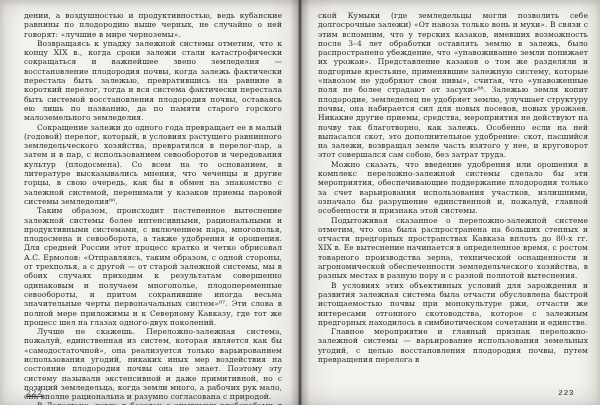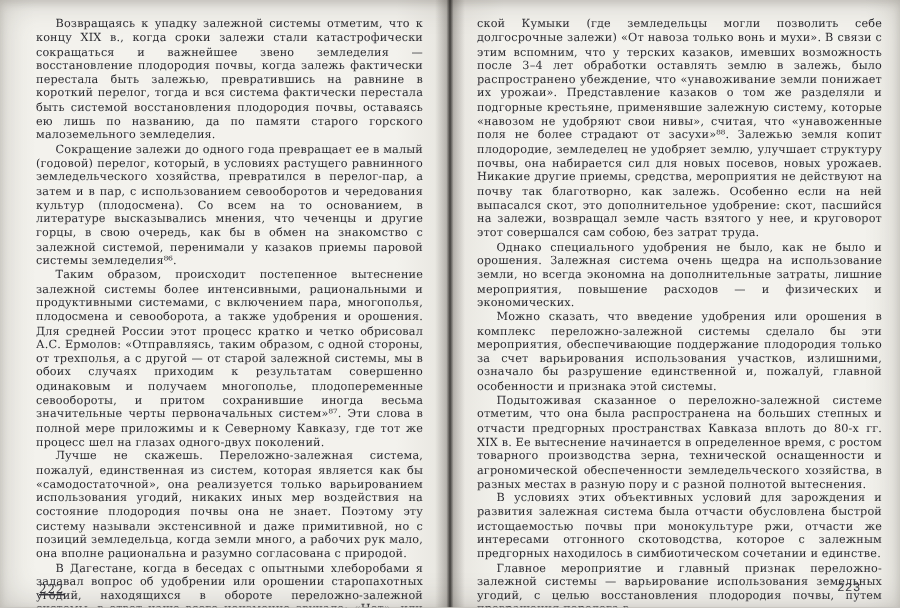--- a/index.html
+++ b/index.html
@@ -72,33 +72,33 @@
   .pn-left  { left: 26px; text-decoration: underline; }
   .pn-right { right: 26px; font-family: Liberation Mono, monospace; }
 </style>
 </head>
 <body>
 
 <div class="spread">
 
   <div class="page page-left">
     <div class="text-block">
+      <p>дении, а воздушностью и продуктивностью, ведь кубанские равнины по плодородию выше черных, не случайно о ней говорят: «лучшие в мире черноземы».</p>
       <p class="indent">Возвращаясь к упадку залежной системы отметим, что к концу XIX в., когда сроки залежи стали катастрофически сокращаться и важнейшее звено земледелия — восстановление плодородия почвы, когда залежь фактически перестала быть залежью, превратившись на равнине в короткий перелог, тогда и вся система фактически перестала быть системой восстановления плодородия почвы, оставаясь ею лишь по названию, да по памяти старого горского малоземельного земледелия.</p>
       <p class="indent">Сокращение залежи до одного года превращает ее в малый (годовой) перелог, который, в условиях растущего равнинного земледельческого хозяйства, превратился в перелог-пар, а затем и в пар, с использованием севооборотов и чередования культур (плодосмена). Со всем на то основанием, в литературе высказывались мнения, что чеченцы и другие горцы, в свою очередь, как бы в обмен на знакомство с залежной системой, перенимали у казаков приемы паровой системы земледелия⁸⁶.</p>
       <p class="indent">Таким образом, происходит постепенное вытеснение залежной системы более интенсивными, рациональными и продуктивными системами, с включением пара, многополья, плодосмена и севооборота, а также удобрения и орошения. Для средней России этот процесс кратко и четко обрисовал А.С. Ермолов: «Отправляясь, таким образом, с одной стороны, от трехполья, а с другой — от старой залежной системы, мы в обоих случаях приходим к результатам совершенно одинаковым и получаем многополье, плодопеременные севообороты, и притом сохранившие иногда весьма значительные черты первоначальных систем»⁸⁷. Эти слова в полной мере приложимы и к Северному Кавказу, где тот же процесс шел на глазах одного-двух поколений.</p>
       <p class="indent">Лучше не скажешь. Переложно-залежная система, пожалуй, единственная из систем, которая является как бы «самодостаточной», она реализуется только варьированием использования угодий, никаких иных мер воздействия на состояние плодородия почвы она не знает. Поэтому эту систему называли экстенсивной и даже примитивной, но с позиций земледельца, когда земли много, а рабочих рук мало, она вполне рациональна и разумно согласована с природой.</p>
       <p class="indent">В Дагестане, когда в беседах с опытными хлеборобами я задавал вопрос об удобрении или орошении старопахотных угодий, находящихся в обороте переложно-залежной системы, в ответ чаще всего неизменно звучало: «Нет», или еще более категорическое — «А зачем?» Некоторые даже добавляли, особенно в Засулак-</p>
     </div>
     <div class="page-number pn-left">222</div>
   </div>
 
   <div class="page page-right">
     <div class="text-block">
       <p>ской Кумыки (где земледельцы могли позволить себе долгосрочные залежи) «От навоза только вонь и мухи». В связи с этим вспомним, что у терских казаков, имевших возможность после 3–4 лет обработки оставлять землю в залежь, было распространено убеждение, что «унавоживание земли понижает их урожаи». Представление казаков о том же разделяли и подгорные крестьяне, применявшие залежную систему, которые «навозом не удобряют свои нивы», считая, что «унавоженные поля не более страдают от засухи»⁸⁸. Залежью земля копит плодородие, земледелец не удобряет землю, улучшает структуру почвы, она набирается сил для новых посевов, новых урожаев. Никакие другие приемы, средства, мероприятия не действуют на почву так благотворно, как залежь. Особенно если на ней выпасался скот, это дополнительное удобрение: скот, пасшийся на залежи, возвращал земле часть взятого у нее, и круговорот этот совершался сам собою, без затрат труда.</p>
-      <p class="indent">Однако специального удобрения не было, как не было и орошения. Залежная система очень щедра на использование земли, но всегда экономна на дополнительные затраты, лишние мероприятия, повышение расходов — и физических и экономических.</p>
       <p class="indent">Можно сказать, что введение удобрения или орошения в комплекс переложно-залежной системы сделало бы эти мероприятия, обеспечивающие поддержание плодородия только за счет варьирования использования участков, излишними, означало бы разрушение единственной и, пожалуй, главной особенности и признака этой системы.</p>
       <p class="indent">Подытоживая сказанное о переложно-залежной системе отметим, что она была распространена на больших степных и отчасти предгорных пространствах Кавказа вплоть до 80-х гг. XIX в. Ее вытеснение начинается в определенное время, с ростом товарного производства зерна, технической оснащенности и агрономической обеспеченности земледельческого хозяйства, в разных местах в разную пору и с разной полнотой вытеснения.</p>
       <p class="indent">В условиях этих объективных условий для зарождения и развития залежная система была отчасти обусловлена быстрой истощаемостью почвы при монокультуре ржи, отчасти же интересами отгонного скотоводства, которое с залежным предгорных находилось в симбиотическом сочетании и единстве.</p>
       <p class="indent">Главное мероприятие и главный признак переложно-залежной системы — варьирование использования земельных угодий, с целью восстановления плодородия почвы, путем превращения перелога в</p>
     </div>
     <div class="page-number pn-right">223</div>
   </div>
 
   <div class="gutter"></div>
 

